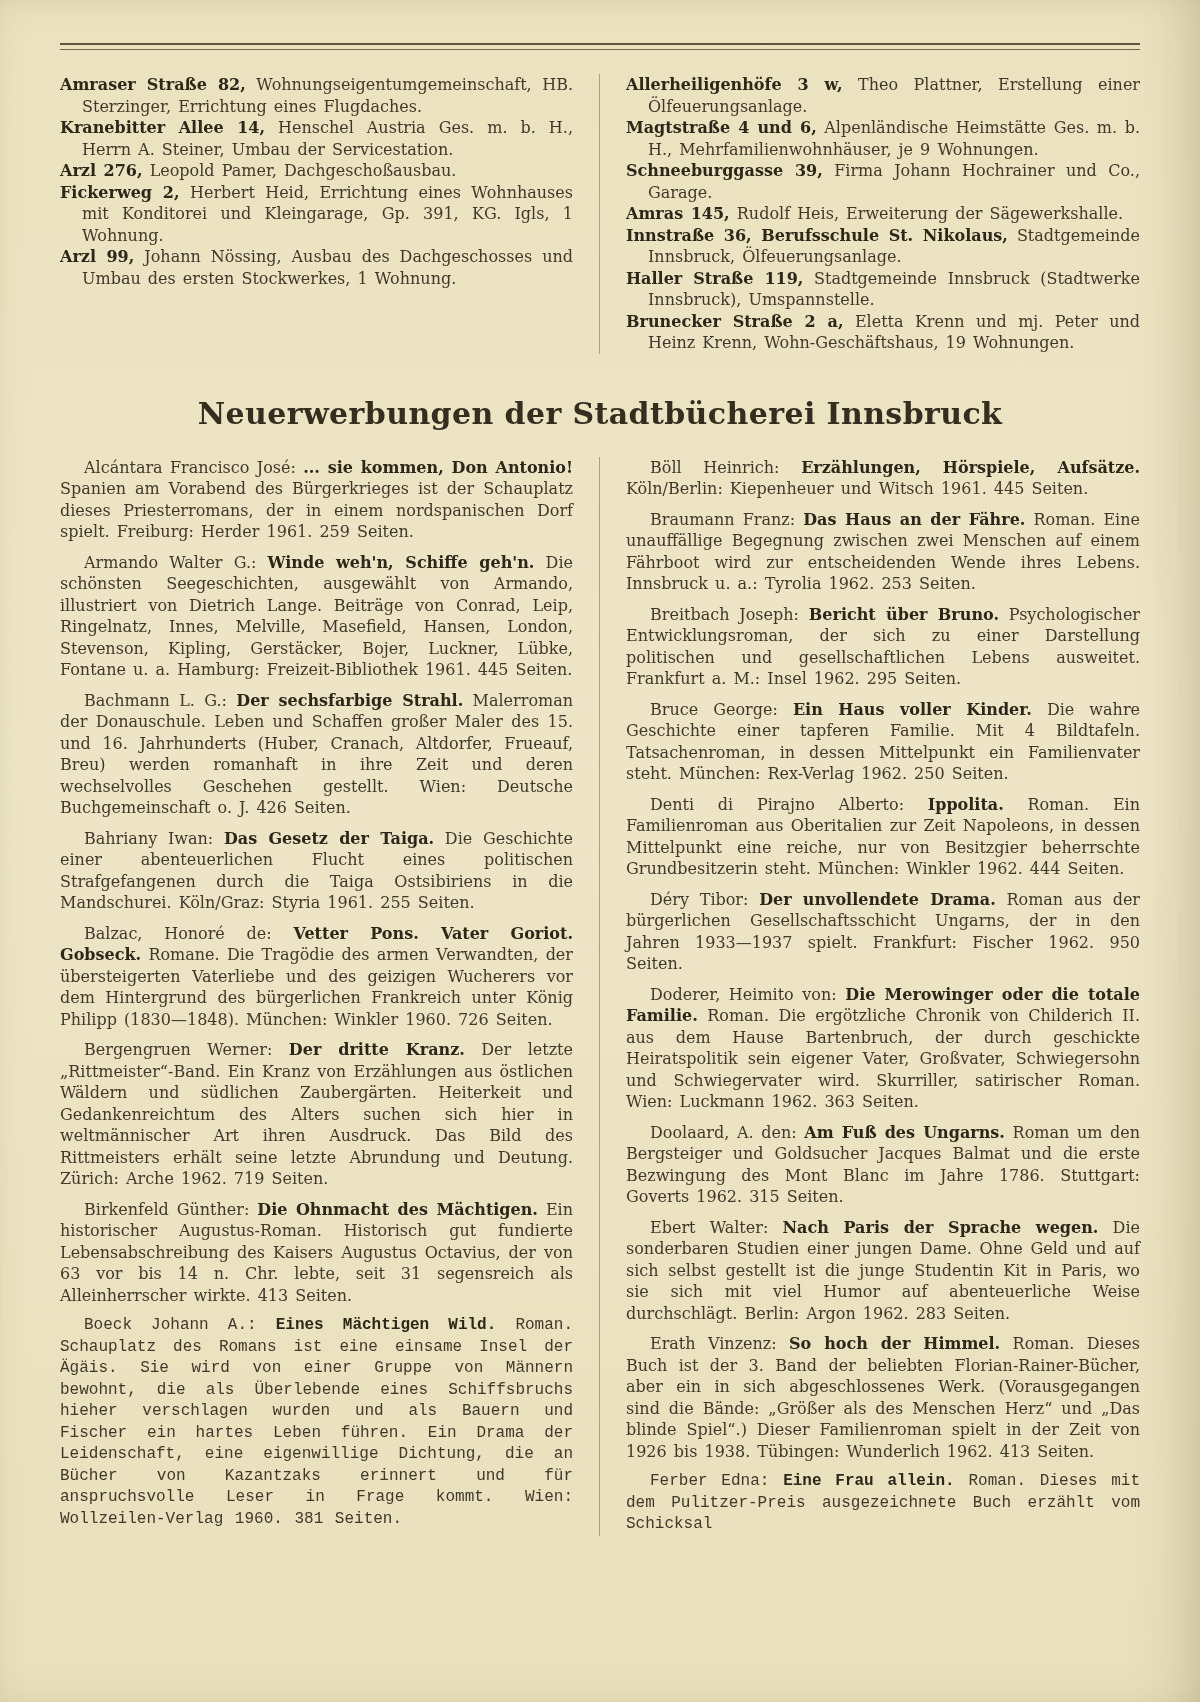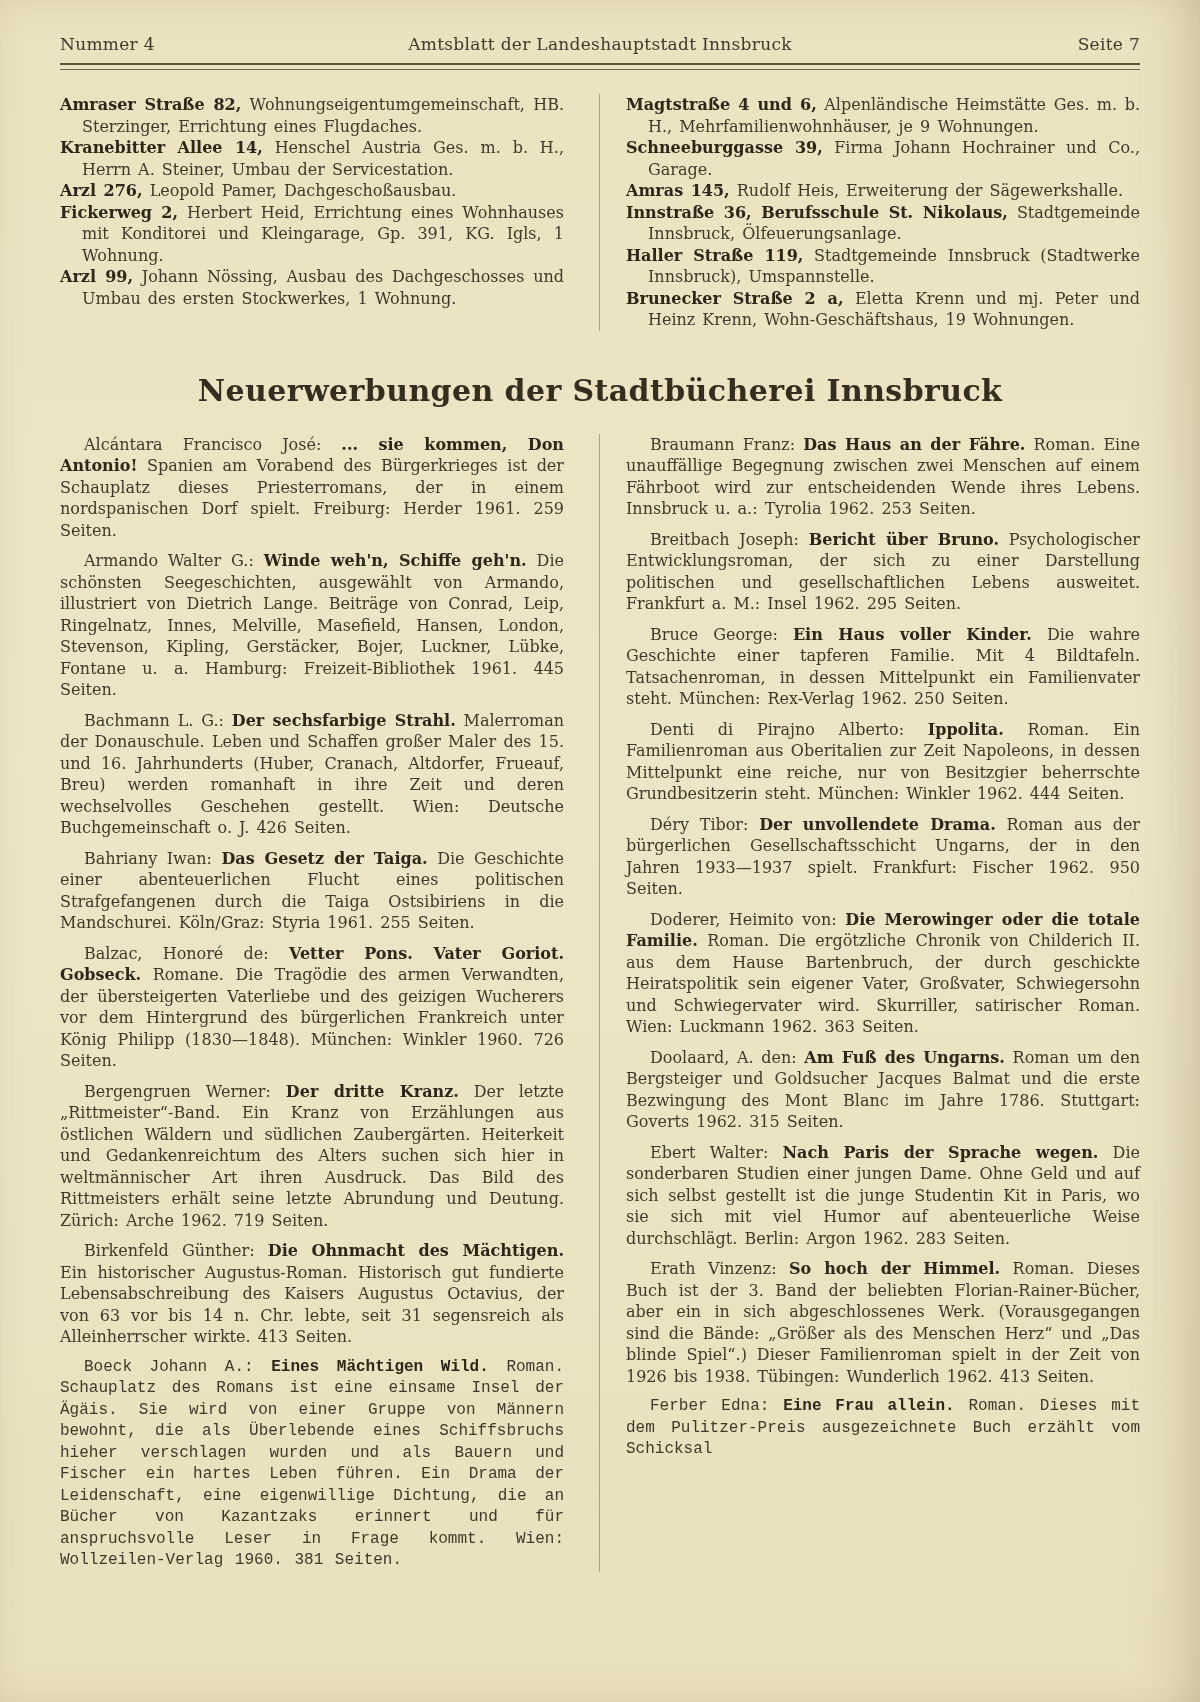--- a/index.html
+++ b/index.html
@@ -28,21 +28,21 @@
   .masthead .mh-center{ flex: 1; text-align: center; }
   .masthead .mh-right { width: 220px; text-align: right; }
   .double-rule {
     margin-top: 9px;
     height: 4px;
     border-top: 2px solid rgba(70,60,42,.85);
     border-bottom: 1px solid rgba(70,60,42,.75);
   }
   .columns { display: flex; }
   .col { box-sizing: border-box; width: 50%; }
-  .col.first  { padding-right: 35px; border-right: 1px solid rgba(92,78,54,.45); }
+  .col.first  { padding-right: 26px; border-right: 1px solid rgba(92,78,54,.45); }
   .col.second { padding-left: 26px; }
 
   .permits { margin-top: 24px; }
   .permit {
     margin: 0;
     font-size: 16px;
     line-height: 21.5px;
     text-align: justify;
     word-spacing: 2px;
     padding-left: 22px;
@@ -67,45 +67,41 @@
     word-spacing: 2px;
     text-indent: 24px;
   }
   .book:last-of-type { margin-bottom: 0; font-family: Liberation Mono, monospace; }
 </style>
 </head>
 <body>
 
 <div class="page">
 
-  <div class="masthead">
-    <span class="mh-left">Nummer 4</span>
-    <span class="mh-center">Amtsblatt der Landeshauptstadt Innsbruck</span>
-    <span class="mh-right">Seite 7</span>
-  </div>
   <div class="double-rule"></div>
 
   <section class="columns permits">
     <div class="col first">
 
         <p class="permit"><b>Amraser Straße 82,</b> <span>Wohnungseigentumgemeinschaft, HB. Sterzinger, Errichtung eines Flugdaches.</span></p>
 
         <p class="permit"><b>Kranebitter Allee 14,</b> <span>Henschel Austria Ges. m. b. H., Herrn A. Steiner, Umbau der Servicestation.</span></p>
 
         <p class="permit"><b>Arzl 276,</b> <span>Leopold Pamer, Dachgeschoßausbau.</span></p>
 
         <p class="permit"><b>Fickerweg 2,</b> <span>Herbert Heid, Errichtung eines Wohnhauses mit Konditorei und Kleingarage, Gp. 391, KG. Igls, 1 Wohnung.</span></p>
 
         <p class="permit"><b>Arzl 99,</b> <span>Johann Nössing, Ausbau des Dachgeschosses und Umbau des ersten Stockwerkes, 1 Wohnung.</span></p>
 
 
 
     </div>
     <div class="col second">
 
+        <p class="permit"><b>Allerheiligenhöfe 3 w,</b> <span>Theo Plattner, Erstellung einer Ölfeuerungsanlage.</span></p>
 
         <p class="permit"><b>Magtstraße 4 und 6,</b> <span>Alpenländische Heimstätte Ges. m. b. H., Mehrfamilienwohnhäuser, je 9 Wohnungen.</span></p>
 
         <p class="permit"><b>Schneeburggasse 39,</b> <span>Firma Johann Hochrainer und Co., Garage.</span></p>
 
         <p class="permit"><b>Amras 145,</b> <span>Rudolf Heis, Erweiterung der Sägewerkshalle.</span></p>
 
         <p class="permit"><b>Innstraße 36, Berufsschule St. Nikolaus,</b> <span>Stadtgemeinde Innsbruck, Ölfeuerungsanlage.</span></p>
 
         <p class="permit"><b>Haller Straße 119,</b> <span>Stadtgemeinde Innsbruck (Stadtwerke Innsbruck), Umspannstelle.</span></p>
@@ -133,20 +129,21 @@
 
         <p class="book"><span class="author">Bergengruen Werner:</span> <b class="title">Der dritte Kranz.</b> <span class="btext">Der letzte „Rittmeister“-Band. Ein Kranz von Erzählungen aus östlichen Wäldern und südlichen Zaubergärten. Heiterkeit und Gedankenreichtum des Alters suchen sich hier in weltmännischer Art ihren Ausdruck. Das Bild des Rittmeisters erhält seine letzte Abrundung und Deutung. Zürich: Arche 1962. 719 Seiten.</span></p>
 
         <p class="book"><span class="author">Birkenfeld Günther:</span> <b class="title">Die Ohnmacht des Mächtigen.</b> <span class="btext">Ein historischer Augustus-Roman. Historisch gut fundierte Lebensabschreibung des Kaisers Augustus Octavius, der von 63 vor bis 14 n. Chr. lebte, seit 31 segensreich als Alleinherrscher wirkte. 413 Seiten.</span></p>
 
         <p class="book"><span class="author">Boeck Johann A.:</span> <b class="title">Eines Mächtigen Wild.</b> <span class="btext">Roman. Schauplatz des Romans ist eine einsame Insel der Ägäis. Sie wird von einer Gruppe von Männern bewohnt, die als Überlebende eines Schiffsbruchs hieher verschlagen wurden und als Bauern und Fischer ein hartes Leben führen. Ein Drama der Leidenschaft, eine eigenwillige Dichtung, die an Bücher von Kazantzaks erinnert und für anspruchsvolle Leser in Frage kommt. Wien: Wollzeilen-Verlag 1960. 381 Seiten.</span></p>
 
     </div>
     <div class="col second">
 
+        <p class="book"><span class="author">Böll Heinrich:</span> <b class="title">Erzählungen, Hörspiele, Aufsätze.</b> <span class="btext">Köln/Berlin: Kiepenheuer und Witsch 1961. 445 Seiten.</span></p>
 
         <p class="book"><span class="author">Braumann Franz:</span> <b class="title">Das Haus an der Fähre.</b> <span class="btext">Roman. Eine unauffällige Begegnung zwischen zwei Menschen auf einem Fährboot wird zur entscheidenden Wende ihres Lebens. Innsbruck u. a.: Tyrolia 1962. 253 Seiten.</span></p>
 
         <p class="book"><span class="author">Breitbach Joseph:</span> <b class="title">Bericht über Bruno.</b> <span class="btext">Psychologischer Entwicklungsroman, der sich zu einer Darstellung politischen und gesellschaftlichen Lebens ausweitet. Frankfurt a. M.: Insel 1962. 295 Seiten.</span></p>
 
         <p class="book"><span class="author">Bruce George:</span> <b class="title">Ein Haus voller Kinder.</b> <span class="btext">Die wahre Geschichte einer tapferen Familie. Mit 4 Bildtafeln. Tatsachenroman, in dessen Mittelpunkt ein Familienvater steht. München: Rex-Verlag 1962. 250 Seiten.</span></p>
 
         <p class="book"><span class="author">Denti di Pirajno Alberto:</span> <b class="title">Ippolita.</b> <span class="btext">Roman. Ein Familienroman aus Oberitalien zur Zeit Napoleons, in dessen Mittelpunkt eine reiche, nur von Besitzgier beherrschte Grundbesitzerin steht. München: Winkler 1962. 444 Seiten.</span></p>
 
         <p class="book"><span class="author">Déry Tibor:</span> <b class="title">Der unvollendete Drama.</b> <span class="btext">Roman aus der bürgerlichen Gesellschaftsschicht Ungarns, der in den Jahren 1933—1937 spielt. Frankfurt: Fischer 1962. 950 Seiten.</span></p>

